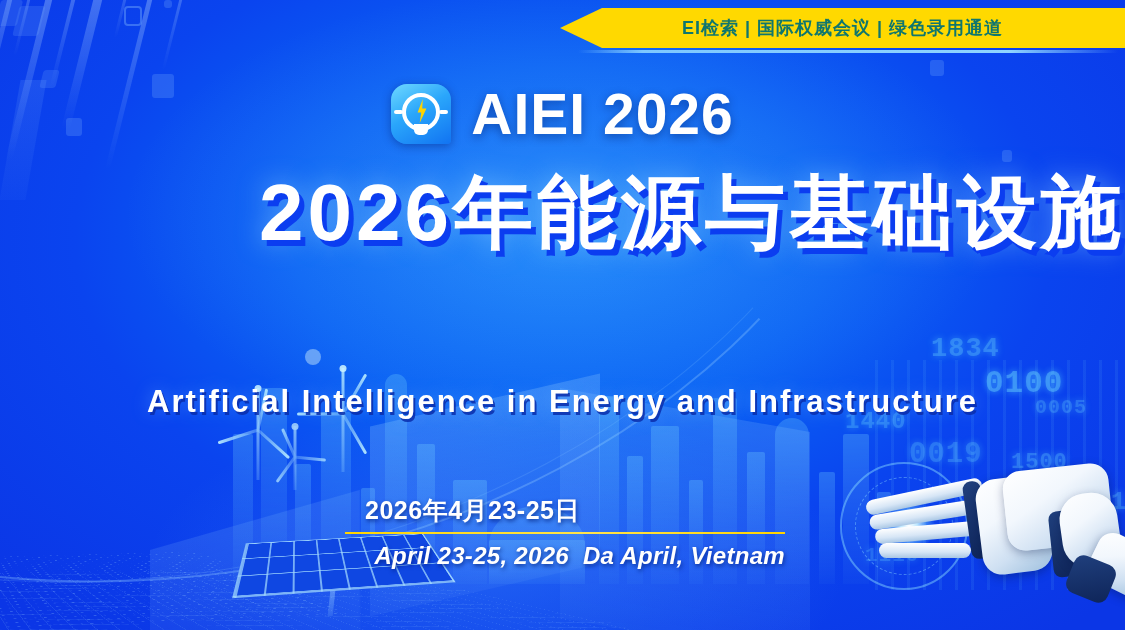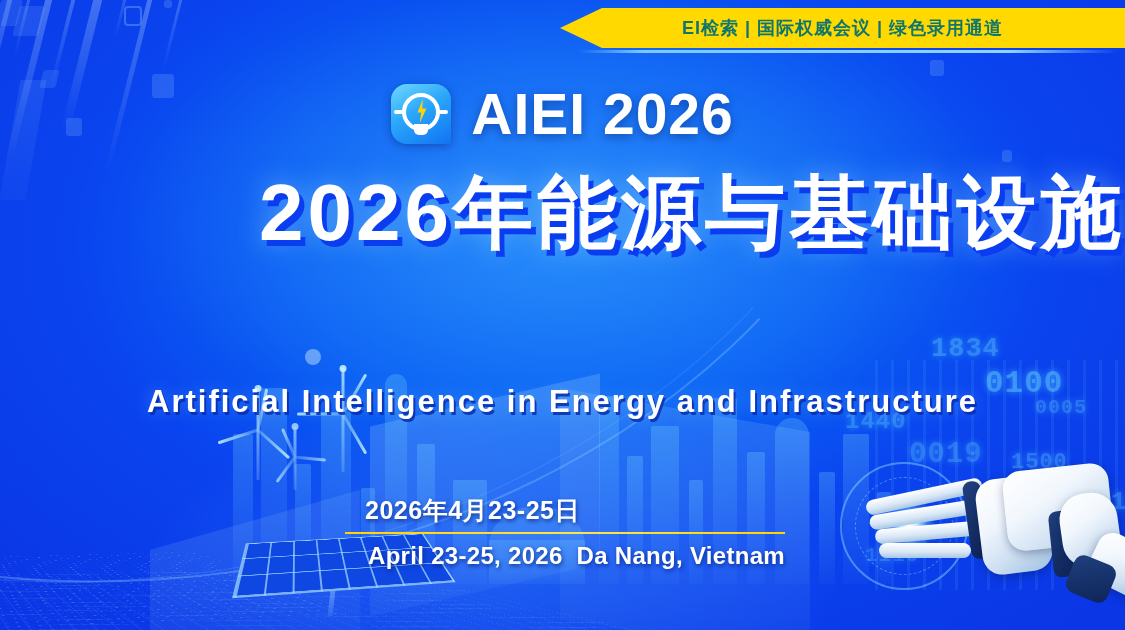--- a/index.html
+++ b/index.html
@@ -177,21 +177,21 @@
     text-shadow:2px 3px 0 rgba(10,45,170,.85), 0 0 18px rgba(120,195,255,.45);}
 
   
   .meta{position:absolute;left:345px;top:495px;width:440px;color:#ffffff;}
   .meta-row{display:flex;align-items:center;}
   .meta .cell-date{width:235px;text-align:right;padding-left:18px;white-space:nowrap;}
   .meta .cell-place{flex:1;text-align:left;padding-left:14px;white-space:nowrap;}
   .meta-cn{font-size:25px;font-weight:700;letter-spacing:.5px;line-height:1.2;
     text-shadow:1px 2px 4px rgba(5,35,130,.8);}
   .meta-en{font-size:24px;font-weight:700;letter-spacing:.3px;line-height:1.2;
-    text-shadow:1px 2px 4px rgba(5,35,130,.8);}
+    text-shadow:1px 2px 4px rgba(5,35,130,.8);font-style:italic;}
   .meta-rule{height:2px;width:440px;margin:7px 0 8px 0;
     background:linear-gradient(90deg,#ffd400,#ffe34d 55%,#ffd400);}
 </style>
 </head>
 <body>
 
 <div class="banner">
 
   <div class="bg-layer">
 
@@ -336,17 +336,17 @@
     <div>Artificial Intelligence in Energy and Infrastructure</div>
   </div>
 
   <div class="meta">
     <div class="meta-row">
       <div class="cell-date meta-cn">2026年4月23-25日</div>
     </div>
     <div class="meta-rule"></div>
     <div class="meta-row">
       <div class="cell-date meta-en">April 23-25, 2026</div>
-      <div class="cell-place meta-en">Da Nang, Vietnam</div>
+      <div class="cell-place meta-en">Da April, Vietnam</div>
     </div>
   </div>
 
 </div>
 
 </body></html>

